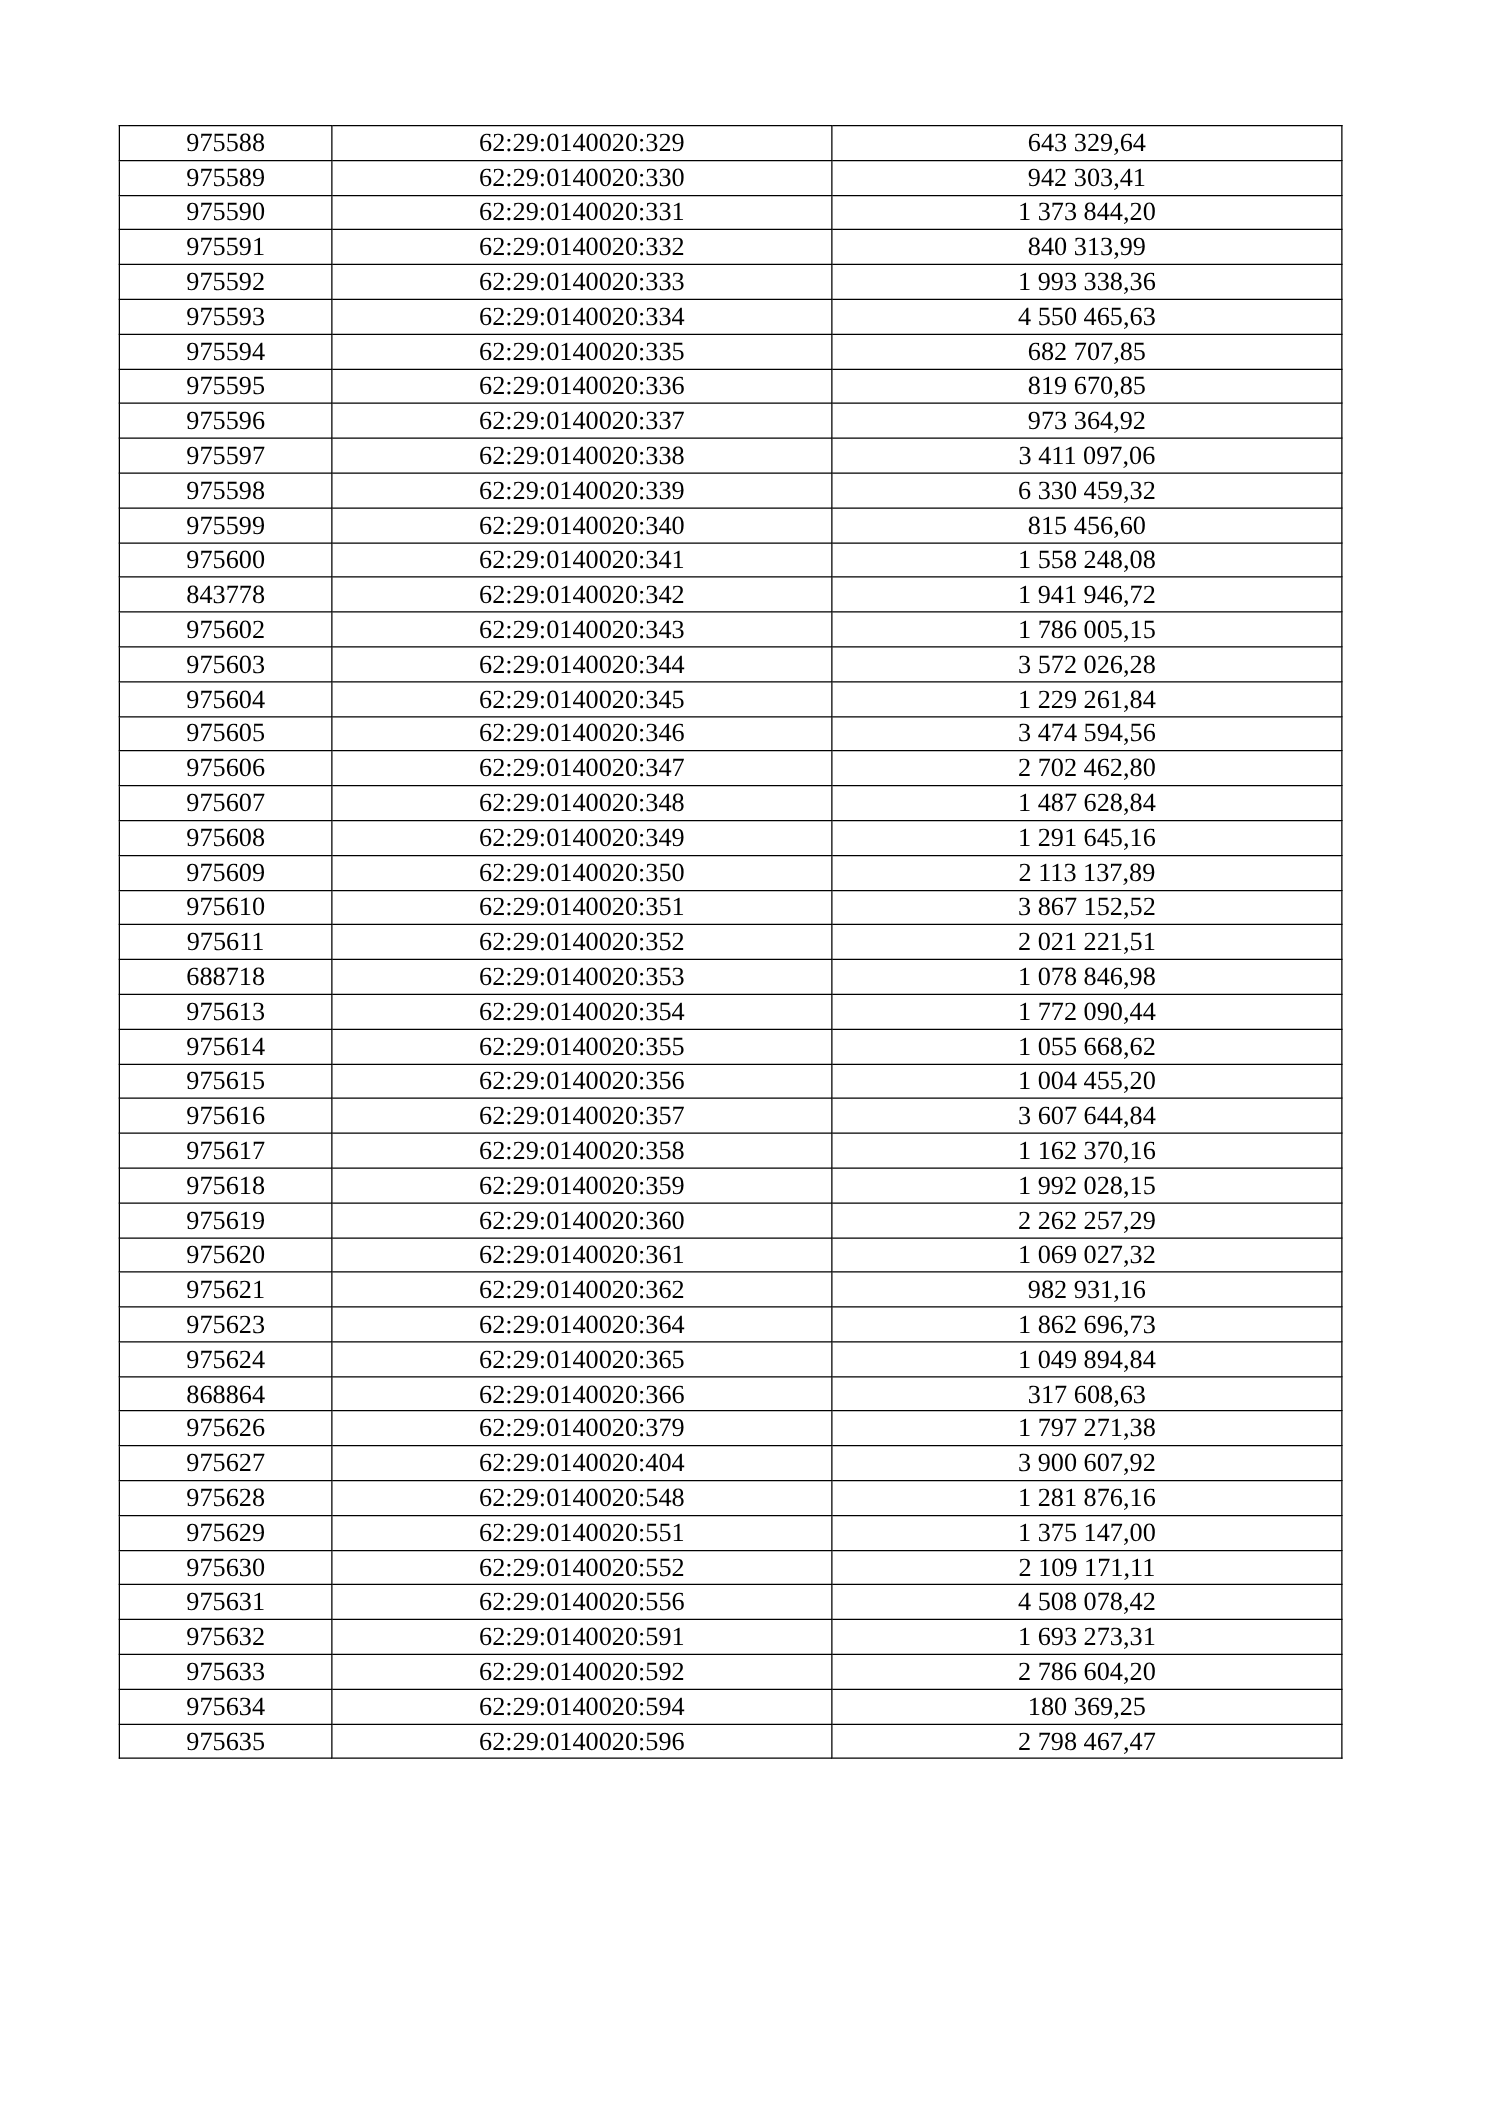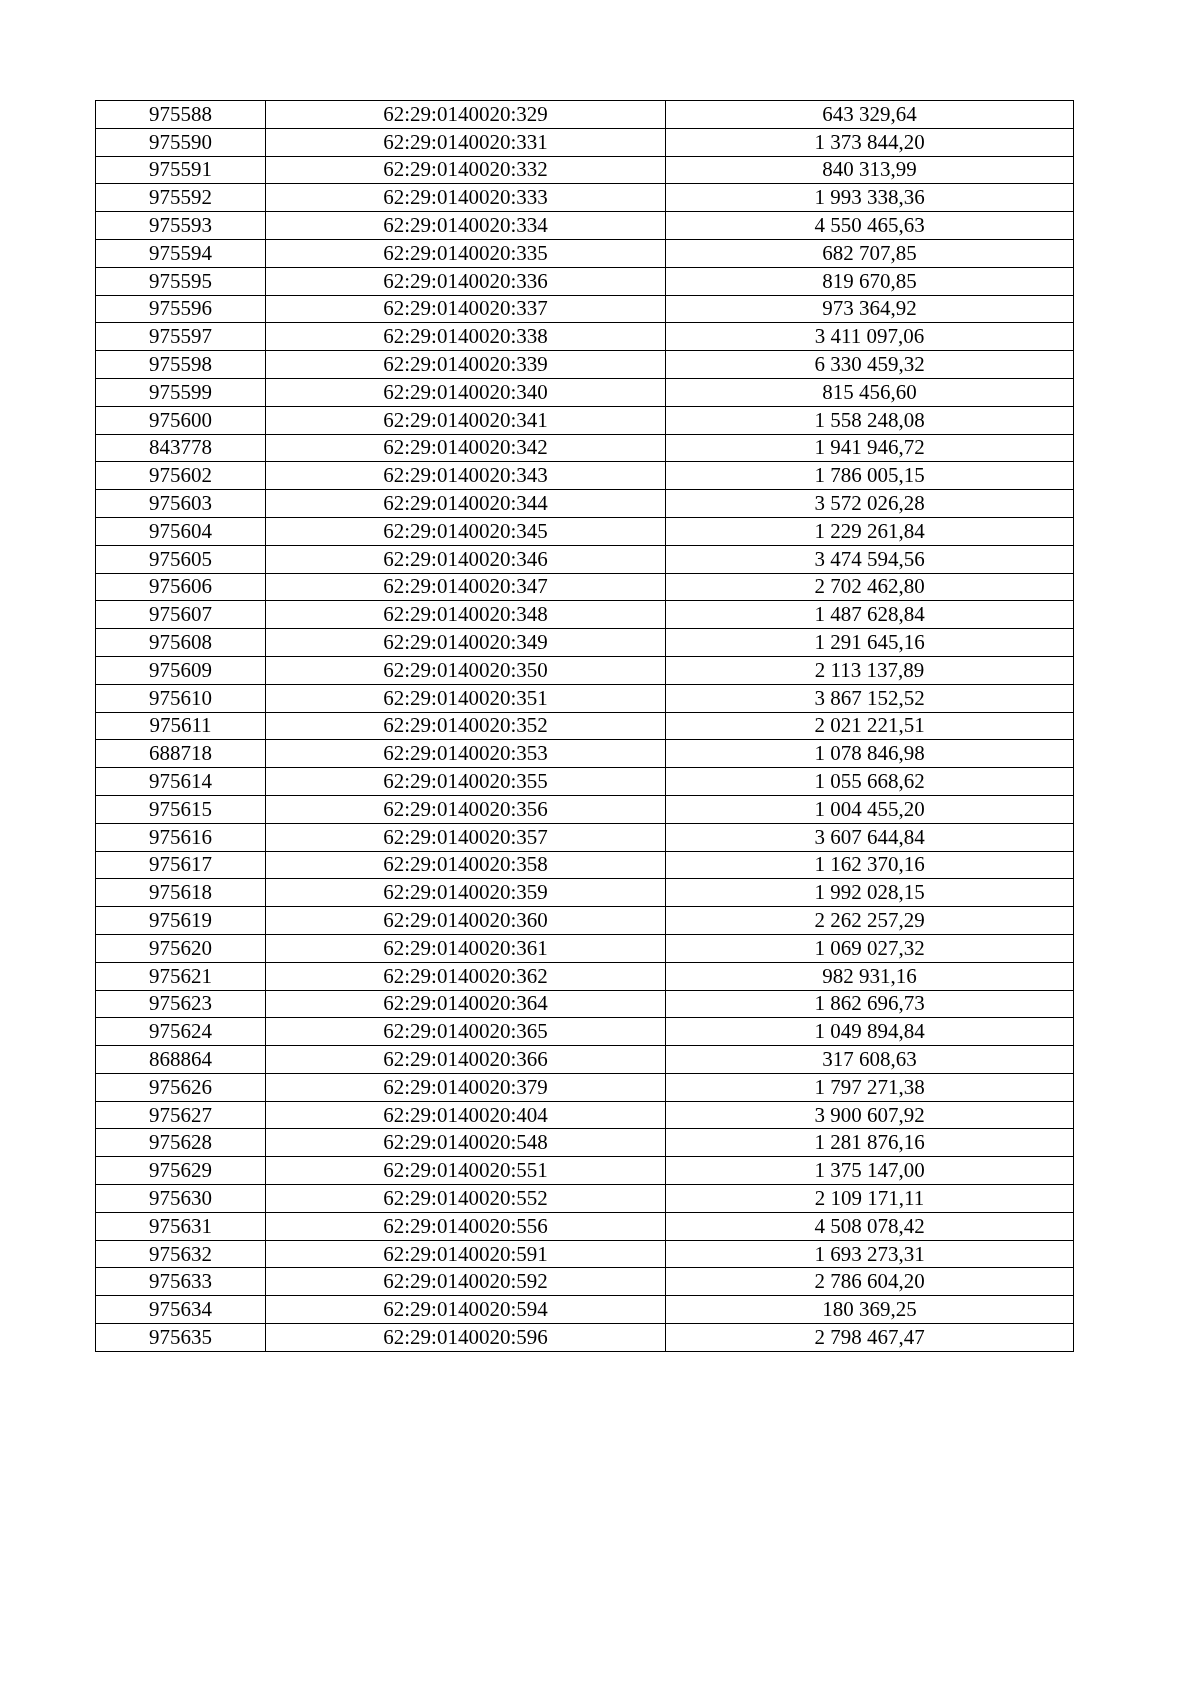--- a/index.html
+++ b/index.html
@@ -55,20 +55,25 @@
       <col class="col-cadastral">
       <col class="col-value">
     </colgroup>
     <tbody>
         <tr>
           <td>975588</td>
           <td>62:29:0140020:329</td>
           <td>643 329,64</td>
         </tr>
         <tr>
+          <td>975589</td>
+          <td>62:29:0140020:330</td>
+          <td>942 303,41</td>
+        </tr>
+        <tr>
           <td>975590</td>
           <td>62:29:0140020:331</td>
           <td>1 373 844,20</td>
         </tr>
         <tr>
           <td>975591</td>
           <td>62:29:0140020:332</td>
           <td>840 313,99</td>
         </tr>
         <tr>
@@ -168,20 +173,25 @@
         </tr>
         <tr>
           <td>975611</td>
           <td>62:29:0140020:352</td>
           <td>2 021 221,51</td>
         </tr>
         <tr>
           <td>688718</td>
           <td>62:29:0140020:353</td>
           <td>1 078 846,98</td>
+        </tr>
+        <tr>
+          <td>975613</td>
+          <td>62:29:0140020:354</td>
+          <td>1 772 090,44</td>
         </tr>
         <tr>
           <td>975614</td>
           <td>62:29:0140020:355</td>
           <td>1 055 668,62</td>
         </tr>
         <tr>
           <td>975615</td>
           <td>62:29:0140020:356</td>
           <td>1 004 455,20</td>

